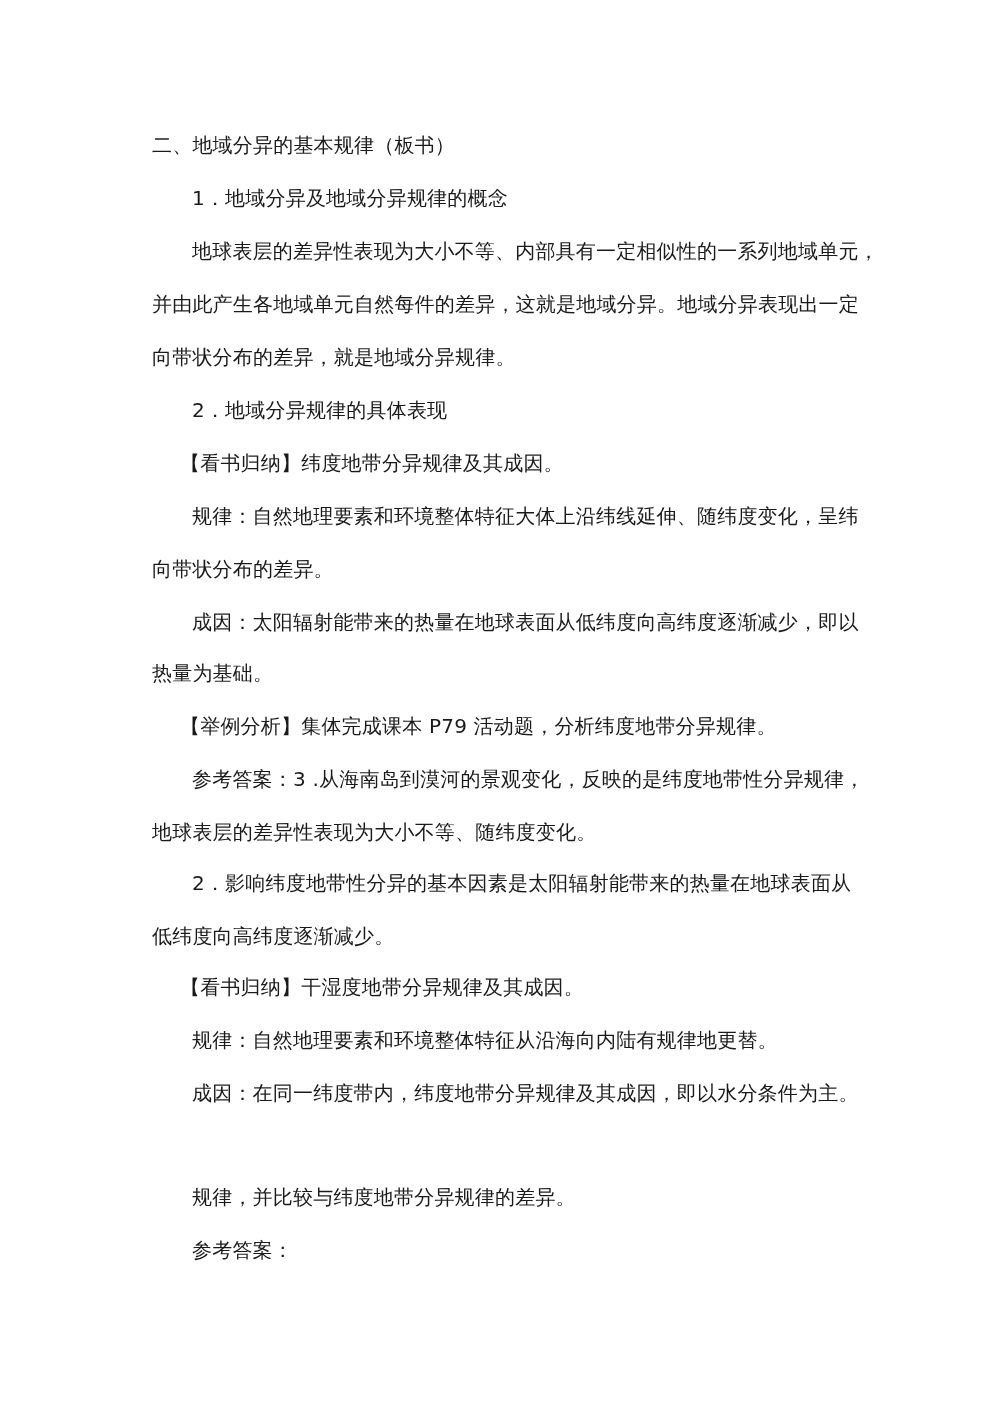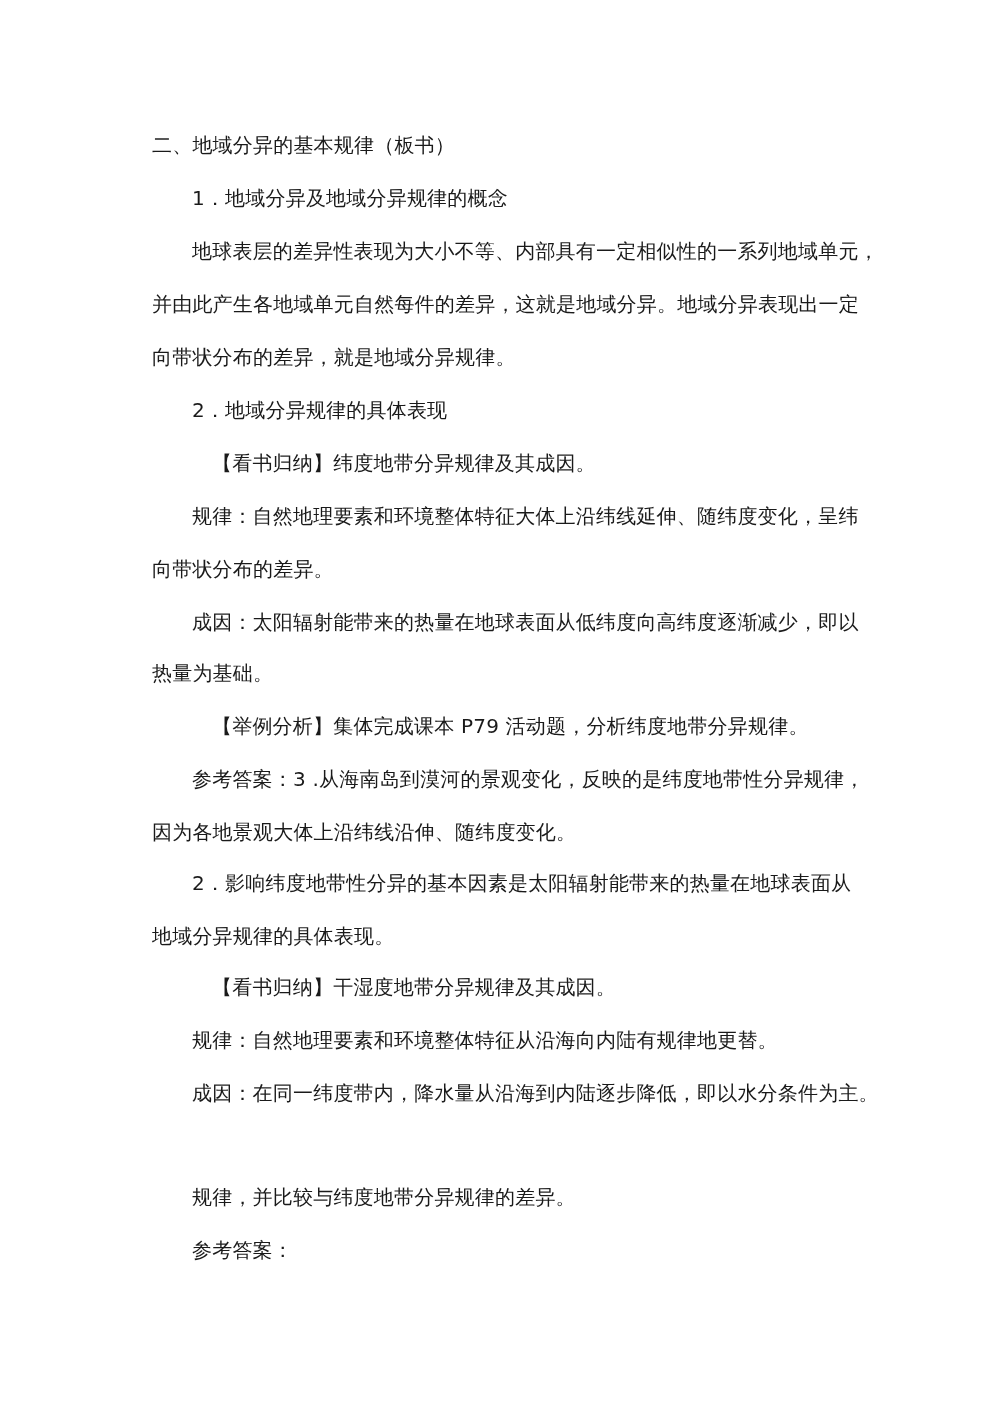--- a/index.html
+++ b/index.html
@@ -25,40 +25,40 @@
     }
     .line {
       position: absolute;
       font-size: 20px;
       line-height: 26px;
       white-space: nowrap;
       letter-spacing: 0.2px;
     }
     .l0 { left: 152px; }
     .l1 { left: 192px; }
-    .lb { left: 180px; margin-left: 32px; }
+    .lb { left: 180px; }
   </style>
 </head>
 <body>
 
 <div class="page">
   <div class="line l0" style="top:132px">二、地域分异的基本规律（板书）</div>
   <div class="line l1" style="top:185px">1．地域分异及地域分异规律的概念</div>
   <div class="line l1" style="top:238px">地球表层的差异性表现为大小不等、内部具有一定相似性的一系列地域单元，</div>
   <div class="line l0" style="top:291px">并由此产生各地域单元自然每件的差异，这就是地域分异。地域分异表现出一定</div>
   <div class="line l0" style="top:344px">向带状分布的差异，就是地域分异规律。</div>
   <div class="line l1" style="top:397px">2．地域分异规律的具体表现</div>
   <div class="line lb" style="top:450px">【看书归纳】纬度地带分异规律及其成因。</div>
   <div class="line l1" style="top:503px">规律：自然地理要素和环境整体特征大体上沿纬线延伸、随纬度变化，呈纬</div>
   <div class="line l0" style="top:556px">向带状分布的差异。</div>
   <div class="line l1" style="top:609px">成因：太阳辐射能带来的热量在地球表面从低纬度向高纬度逐渐减少，即以</div>
   <div class="line l0" style="top:660px">热量为基础。</div>
   <div class="line lb" style="top:713px">【举例分析】集体完成课本 P79 活动题，分析纬度地带分异规律。</div>
   <div class="line l1" style="top:766px">参考答案：3 .从海南岛到漠河的景观变化，反映的是纬度地带性分异规律，</div>
-  <div class="line l0" style="top:819px">因为各地景观大体上沿纬线沿伸、随纬度变化。</div>
+  <div class="line l0" style="top:819px">地球表层的差异性表现为大小不等、随纬度变化。</div>
   <div class="line l1" style="top:870px">2．影响纬度地带性分异的基本因素是太阳辐射能带来的热量在地球表面从</div>
-  <div class="line l0" style="top:923px">地域分异规律的具体表现。</div>
+  <div class="line l0" style="top:923px">低纬度向高纬度逐渐减少。</div>
   <div class="line lb" style="top:974px">【看书归纳】干湿度地带分异规律及其成因。</div>
   <div class="line l1" style="top:1027px">规律：自然地理要素和环境整体特征从沿海向内陆有规律地更替。</div>
-  <div class="line l1" style="top:1080px">成因：在同一纬度带内，降水量从沿海到内陆逐步降低，即以水分条件为主。</div>
+  <div class="line l1" style="top:1080px">成因：在同一纬度带内，纬度地带分异规律及其成因，即以水分条件为主。</div>
   <div class="line l1" style="top:1184px">规律，并比较与纬度地带分异规律的差异。</div>
   <div class="line l1" style="top:1237px">参考答案：</div>
 </div>
 
 </body></html>

